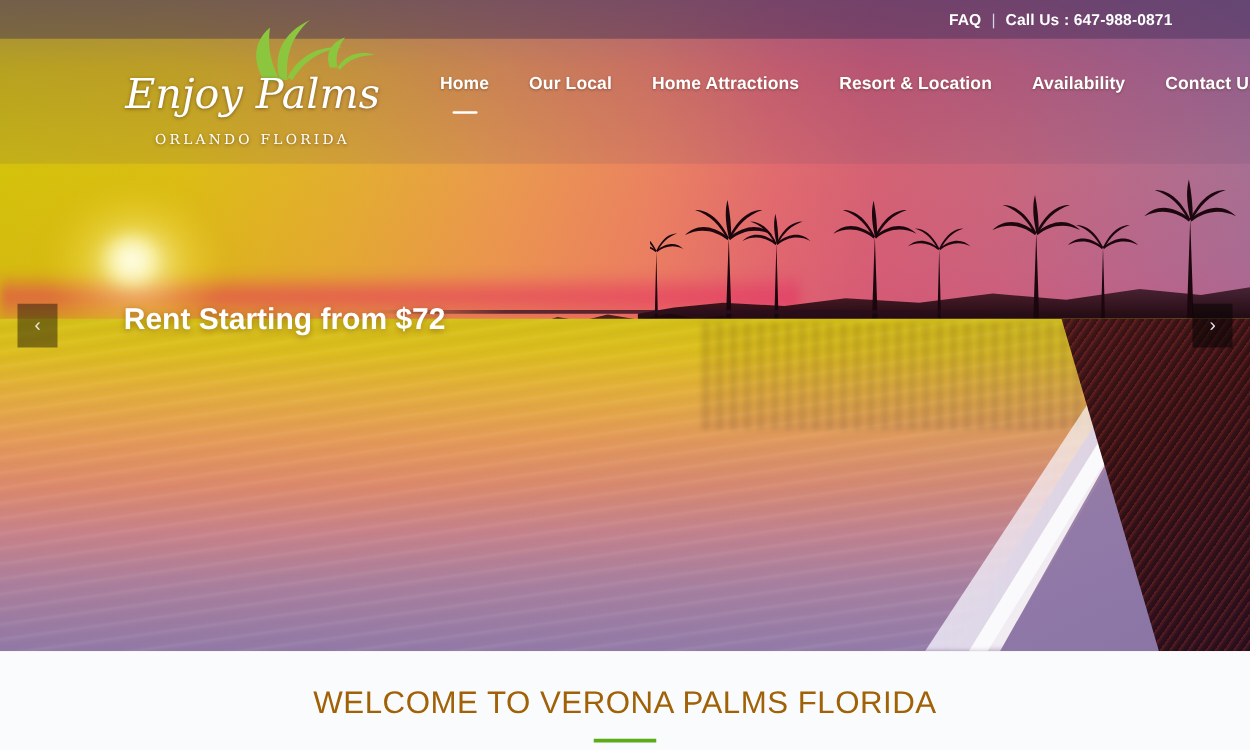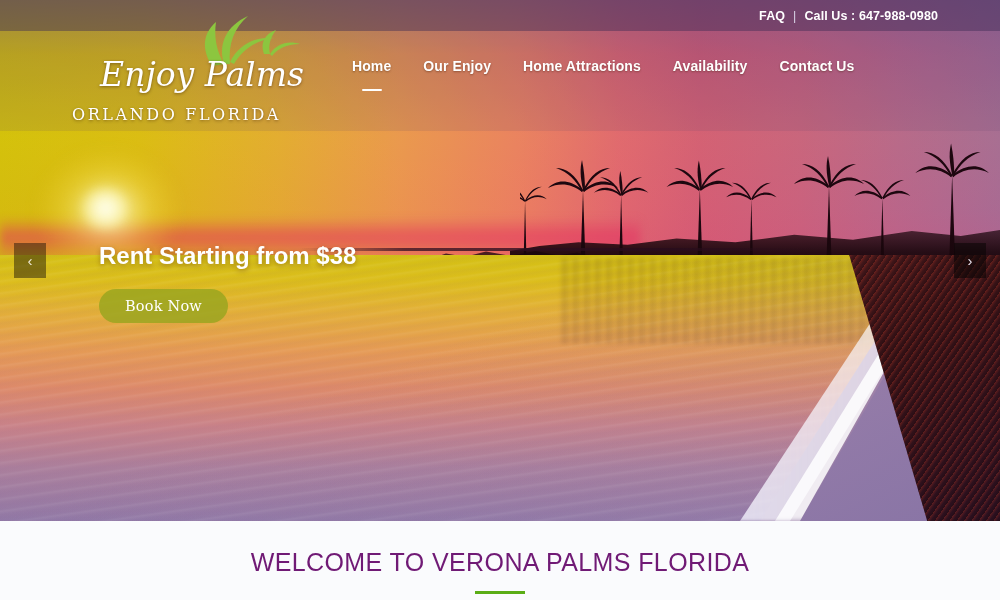--- a/index.html
+++ b/index.html
@@ -186,22 +186,23 @@
     position:absolute; left:0; top:48px; width:260px;
     text-align:center;
     font-family:"DejaVu Serif", serif;
     font-style:italic;
     font-size:33px; line-height:38px; color:#ffffff;
     text-shadow:0 1px 3px rgba(60,30,10,0.5);
     white-space:nowrap;
   }
   .logo .sub {
     position:absolute; left:0; top:97px; width:260px;
+    text-align:center;
     font-family:"DejaVu Serif", serif;
-    font-size:16px; letter-spacing:2.6px; color:#ffffff;
+    font-size:11px; letter-spacing:2.6px; color:#ffffff;
     text-shadow:0 1px 3px rgba(60,30,10,0.5);
     white-space:nowrap;
   }
 
   .nav {
     position:absolute; left:336px; top:58px; z-index:45;
     display:flex; align-items:flex-start; gap:0;
   }
   .nav-item {
     position:relative; padding:0 16px;
@@ -249,21 +250,21 @@
   .arrow.next { right:14px; background:rgba(10,6,6,0.58); color:#e8e4f0; }
 
   
   .welcome {
     position:absolute; left:0; top:521px; width:1000px; height:79px;
     background:#fafbfd;
     display:flex; flex-direction:column; align-items:center;
   }
   .welcome h2 {
     margin-top:27px;
-    font-size:25px; font-weight:normal; color:#701a75;
+    font-size:25px; font-weight:normal; color:#a16207;
     letter-spacing:0.4px; white-space:nowrap;text-align:center;
   }
   .welcome .divider {
     margin-top:14px; width:50px; height:3px; background:#5aad17;
   }
 </style>
 </head>
 <body>
 
 <div id="page">
@@ -352,33 +353,32 @@
     <div class="water"></div>
     <div class="water-ripples"></div>
     <div class="reflect"></div>
     <div class="beach"></div>
     <div class="beach-2"></div>
     <div class="foam"></div>
     <div class="foam-edge"></div>
     <div class="veg"></div>
 
     <div class="caption">
-      <h2>Rent Starting from $38</h2>
-      <button class="book-btn">Book Now</button>
+      <h2>Rent Starting from $72</h2>
     </div>
 
     <div class="arrow prev">‹</div>
     <div class="arrow next">›</div>
   </div>
 
   <div class="topbar">
     <div class="topbar-inner">
       <a href="#">FAQ</a>
       <span class="sep">|</span>
-      <a href="#">Call Us : 647-988-0980</a>
+      <a href="#">Call Us : 647-988-0871</a>
     </div>
   </div>
 
   <div class="navbar"></div>
 
   <div class="logo">
     <div class="fronds">
       <svg width="130" height="58" viewBox="0 0 130 58">
         <g fill="#8cc63f">
           <path d="M40 56 C30 40 30 24 44 12 C42 26 44 40 52 54 Z"></path>
@@ -392,25 +392,29 @@
     <div class="brand">Enjoy Palms</div>
     <div class="sub">ORLANDO  FLORIDA</div>
   </div>
 
   <div class="nav">
     <a class="nav-item active" href="#">
       <span>Home</span>
       <span class="underline"></span>
     </a>
     <a class="nav-item" href="#">
-      <span>Our Enjoy</span>
+      <span>Our Local</span>
       
     </a>
     <a class="nav-item" href="#">
       <span>Home Attractions</span>
+      
+    </a>
+    <a class="nav-item" href="#">
+      <span>Resort &amp; Location</span>
       
     </a>
     <a class="nav-item" href="#">
       <span>Availability</span>
       
     </a>
     <a class="nav-item" href="#">
       <span>Contact Us</span>
       
     </a>

